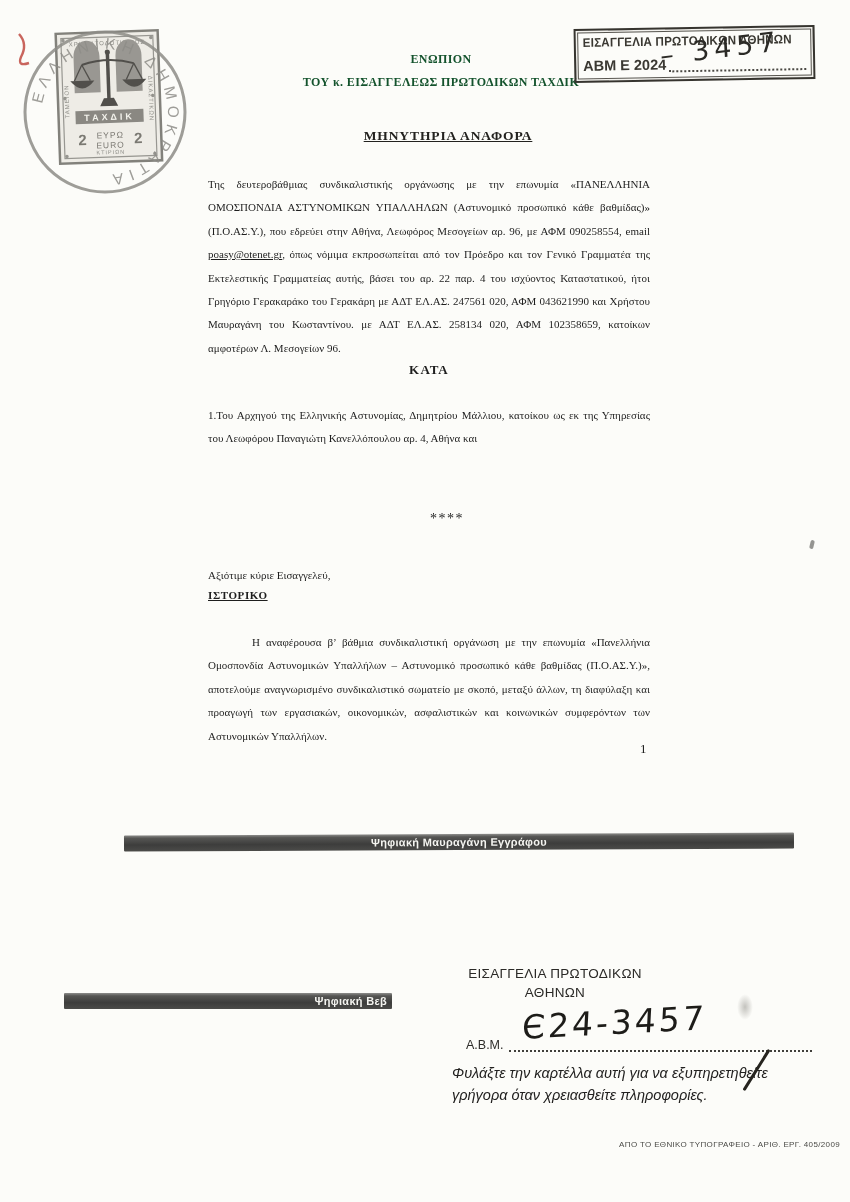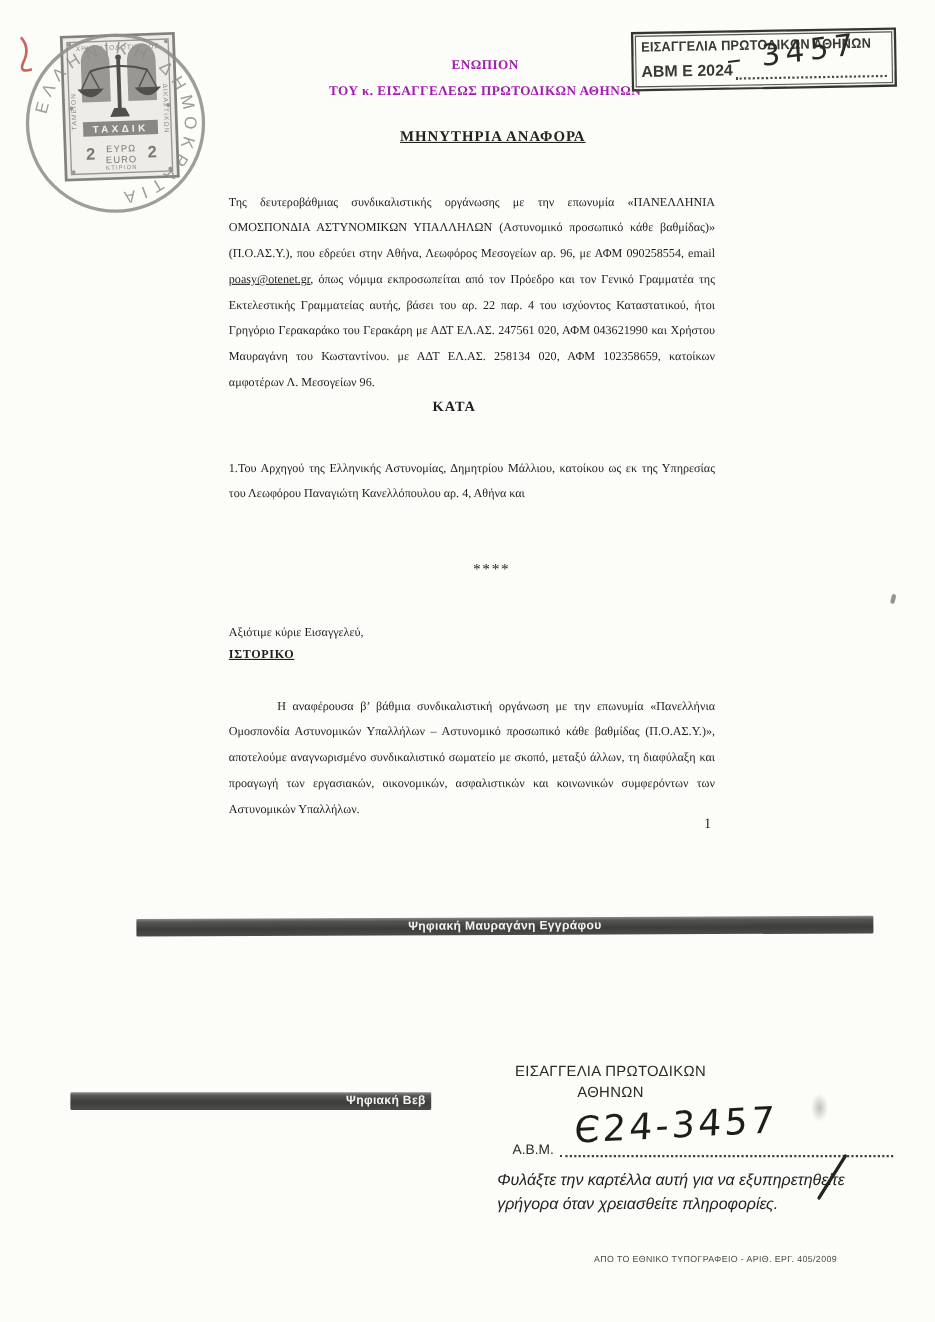--- a/index.html
+++ b/index.html
@@ -2,41 +2,41 @@
 <html><head>
 <meta charset="utf-8">
 <style>
   html,body{margin:0;padding:0;background:#e8e8e6;}
   .sheet{position:relative;width:850px;height:1202px;margin:0 auto;background:#fcfcf9;
          font-family:"Liberation Serif",serif;color:#1e1e1e;overflow:hidden;}
   .abs{position:absolute;}
 
   
   .hdr{text-align:center;}
-  .hdr-line{font-weight:bold;font-size:12px;letter-spacing:.4px;line-height:23px;color:#a21caf;text-align:center;}
+  .hdr-line{font-weight:bold;font-size:12px;letter-spacing:.4px;line-height:23px;color:#14532d;text-align:center;}
   .title{font-weight:bold;font-size:13.5px;letter-spacing:.9px;text-align:center;
-         text-decoration:underline;color:#23221f;}
+         text-decoration:underline;color:#23221f;margin-top:12px;}
 
   
   .intake{width:241px;transform:rotate(-1deg);}
   .intake-inner{border:2.5px solid #36342f;box-shadow:inset 0 0 0 1.5px #f3f2ee, inset 0 0 0 2.5px #57554f;
                 padding:5px 7px 7px;}
   .intake-office{font-family:"Liberation Sans",sans-serif;font-weight:bold;font-size:12.5px;
                  color:#3a3832;letter-spacing:.2px;transform:scaleX(.93);transform-origin:left center;
                  white-space:nowrap;}
   .intake-abm-row{display:flex;align-items:flex-end;margin-top:8px;font-family:"Liberation Sans",sans-serif;
                   font-weight:bold;font-size:14.5px;color:#3a3832;}
   .dotfill{flex:1;border-bottom:2px dotted #4a4843;height:12px;margin-left:3px;}
   .intake-hand{position:absolute;left:86px;top:6px;font-family:"DejaVu Sans",sans-serif;font-size:27px;
                letter-spacing:5px;color:#2b2a26;transform:rotate(-6deg) skewX(-4deg);white-space:nowrap;}
 
   
   .body-block{left:208px;width:442px;font-size:11px;line-height:23.4px;text-align:justify;margin-top:20px;}
   .email{text-decoration:underline;}
-  .kata{left:192px;width:442px;text-align:center;font-weight:bold;font-size:13px;letter-spacing:1.2px;}
+  .kata{left:208px;width:442px;text-align:center;font-weight:bold;font-size:13px;letter-spacing:1.2px;}
   .resp{margin:0;}
   .stars{left:430px;font-size:14px;letter-spacing:1.5px;}
   .istoriko{left:208px;font-weight:bold;font-size:11px;text-decoration:underline;letter-spacing:.6px;}
   .hist p{margin:0;text-indent:44px;}
   .pagenum{font-size:13px;}
 
   
   .bar{height:16px;background:linear-gradient(180deg,#8d8d8b 0%,#565654 18%,#3d3d3c 60%,#4b4b49 100%);
        color:#f4f4f0;font-family:"Liberation Sans",sans-serif;font-size:11px;font-weight:bold;
        text-align:center;line-height:16px;border-radius:1px;transform:rotate(-.25deg);
@@ -47,21 +47,21 @@
   .office{font-family:"Liberation Sans",sans-serif;font-size:13.5px;line-height:19px;text-align:center;
           color:#29282575;color:#2b2a27;letter-spacing:.3px;}
   .abmrow{font-family:"Liberation Sans",sans-serif;font-size:12.5px;color:#2d2c29;display:flex;
           align-items:flex-end;}
   .dotline{flex:1;border-bottom:2px dotted #403f3b;height:14px;margin-left:5px;}
   .abmhand{font-family:"DejaVu Sans",sans-serif;font-size:33px;letter-spacing:3px;color:#1d1c19;
            transform:rotate(-3deg) skewX(-6deg);white-space:nowrap;}
   .notice{font-family:"Liberation Sans",sans-serif;font-style:italic;font-size:14.5px;line-height:22px;
           color:#222120;}
   .penstroke{width:3px;height:48px;background:#26241f;transform:rotate(32deg);border-radius:2px;}
-  .footer{font-family:"Liberation Sans",sans-serif;font-size:8px;color:#4a4a46;
+  .footer{font-family:"Liberation Sans",sans-serif;font-size:8px;color:#4a4a46;text-align:right;
           letter-spacing:.35px;}
   .smudge{width:16px;height:26px;border-radius:50%;
           background:radial-gradient(ellipse at center,rgba(125,123,116,.45),rgba(125,123,116,0) 70%);}
   .speck{width:4px;height:9px;background:#6a6a66;transform:rotate(14deg);border-radius:2px;opacity:.7;}
   svg text{font-family:"Liberation Sans",sans-serif;}
 </style>
 </head>
 <body>
 
 <div class="sheet">
@@ -108,41 +108,41 @@
       </defs>
       <text font-size="15.5" fill="#8e8d88" letter-spacing="5.5">
         <textPath href="#rc" startOffset="2%">ΕΛΛΗΝΙΚΗ  ΔΗΜΟΚΡΑΤΙΑ</textPath>
       </text>
     </g>
     <path d="M14,22 q9,10 2,23 q-4,10 8,6" stroke="#bf4a42" stroke-width="2.4" fill="none" opacity="0.85"></path>
   </svg>
 
   <div class="abs hdr" style="left:241px;top:48px;width:400px">
     <div class="hdr-line">ΕΝΩΠΙΟΝ</div>
-    <div class="hdr-line">ΤΟΥ κ. ΕΙΣΑΓΓΕΛΕΩΣ ΠΡΩΤΟΔΙΚΩΝ ΑΘΗΝΩΝ</div>
+    <div class="hdr-line">ΤΟΥ κ. ΕΙΣΑΓΓΕΛΕΩΣ ΠΡΩΤΟΔΙΚΩΝ ΤΑΧΔΙΚ</div>
   </div>
 
   <div class="abs intake" style="left:574px;top:27px">
     <div class="intake-inner">
       <div class="intake-office">ΕΙΣΑΓΓΕΛΙΑ ΠΡΩΤΟΔΙΚΩΝ ΑΘΗΝΩΝ</div>
       <div class="intake-abm-row">
         <span>ΑΒΜ Ε 2024</span>
         <span class="dotfill"></span>
       </div>
     </div>
     <div class="intake-hand">– 3457</div>
   </div>
 
   <div class="abs title" style="left:248px;top:116px;width:400px">ΜΗΝΥΤΗΡΙΑ ΑΝΑΦΟΡΑ</div>
 
   <div class="abs body-block" style="top:153px"><span>Της δευτεροβάθμιας συνδικαλιστικής οργάνωσης με την επωνυμία «ΠΑΝΕΛΛΗΝΙΑ ΟΜΟΣΠΟΝΔΙΑ ΑΣΤΥΝΟΜΙΚΩΝ ΥΠΑΛΛΗΛΩΝ (Αστυνομικό προσωπικό κάθε βαθμίδας)» (Π.Ο.ΑΣ.Υ.), που εδρεύει στην Αθήνα, Λεωφόρος Μεσογείων αρ. 96, με ΑΦΜ 090258554, email </span><span class="email">poasy@otenet.gr</span><span>, όπως νόμιμα εκπροσωπείται από τον Πρόεδρο και τον Γενικό Γραμματέα της Εκτελεστικής Γραμματείας αυτής, βάσει του αρ. 22 παρ. 4 του ισχύοντος Καταστατικού, ήτοι Γρηγόριο Γερακαράκο του Γερακάρη με ΑΔΤ ΕΛ.ΑΣ. 247561 020, ΑΦΜ 043621990 και Χρήστου Μαυραγάνη του Κωσταντίνου. με ΑΔΤ ΕΛ.ΑΣ. 258134 020, ΑΦΜ 102358659, κατοίκων αμφοτέρων Λ. Μεσογείων 96.</span></div>
 
   <div class="abs kata" style="top:362px">ΚΑΤΑ</div>
 
-  <div class="abs body-block" style="top:395px">
+  <div class="abs body-block" style="top:384px">
     <p class="resp">1.Του Αρχηγού της Ελληνικής Αστυνομίας, Δημητρίου Μάλλιου, κατοίκου ως εκ της Υπηρεσίας του Λεωφόρου Παναγιώτη Κανελλόπουλου αρ. 4, Αθήνα και</p>
   </div>
 
   <div class="abs stars" style="top:511px">****</div>
   <div class="abs body-block" style="top:544px">Αξιότιμε κύριε Εισαγγελεύ,</div>
 
   <div class="abs istoriko" style="top:589px">ΙΣΤΟΡΙΚΟ</div>
   <div class="abs body-block hist" style="top:611px">
     <p>Η αναφέρουσα β’ βάθμια συνδικαλιστική οργάνωση με την επωνυμία «Πανελλήνια Ομοσπονδία Αστυνομικών Υπαλλήλων – Αστυνομικό προσωπικό κάθε βαθμίδας (Π.Ο.ΑΣ.Υ.)», αποτελούμε αναγνωρισμένο συνδικαλιστικό σωματείο με σκοπό, μεταξύ άλλων, τη διαφύλαξη και προαγωγή των εργασιακών, οικονομικών, ασφαλιστικών και κοινωνικών συμφερόντων των Αστυνομικών Υπαλλήλων.</p>
   </div>

